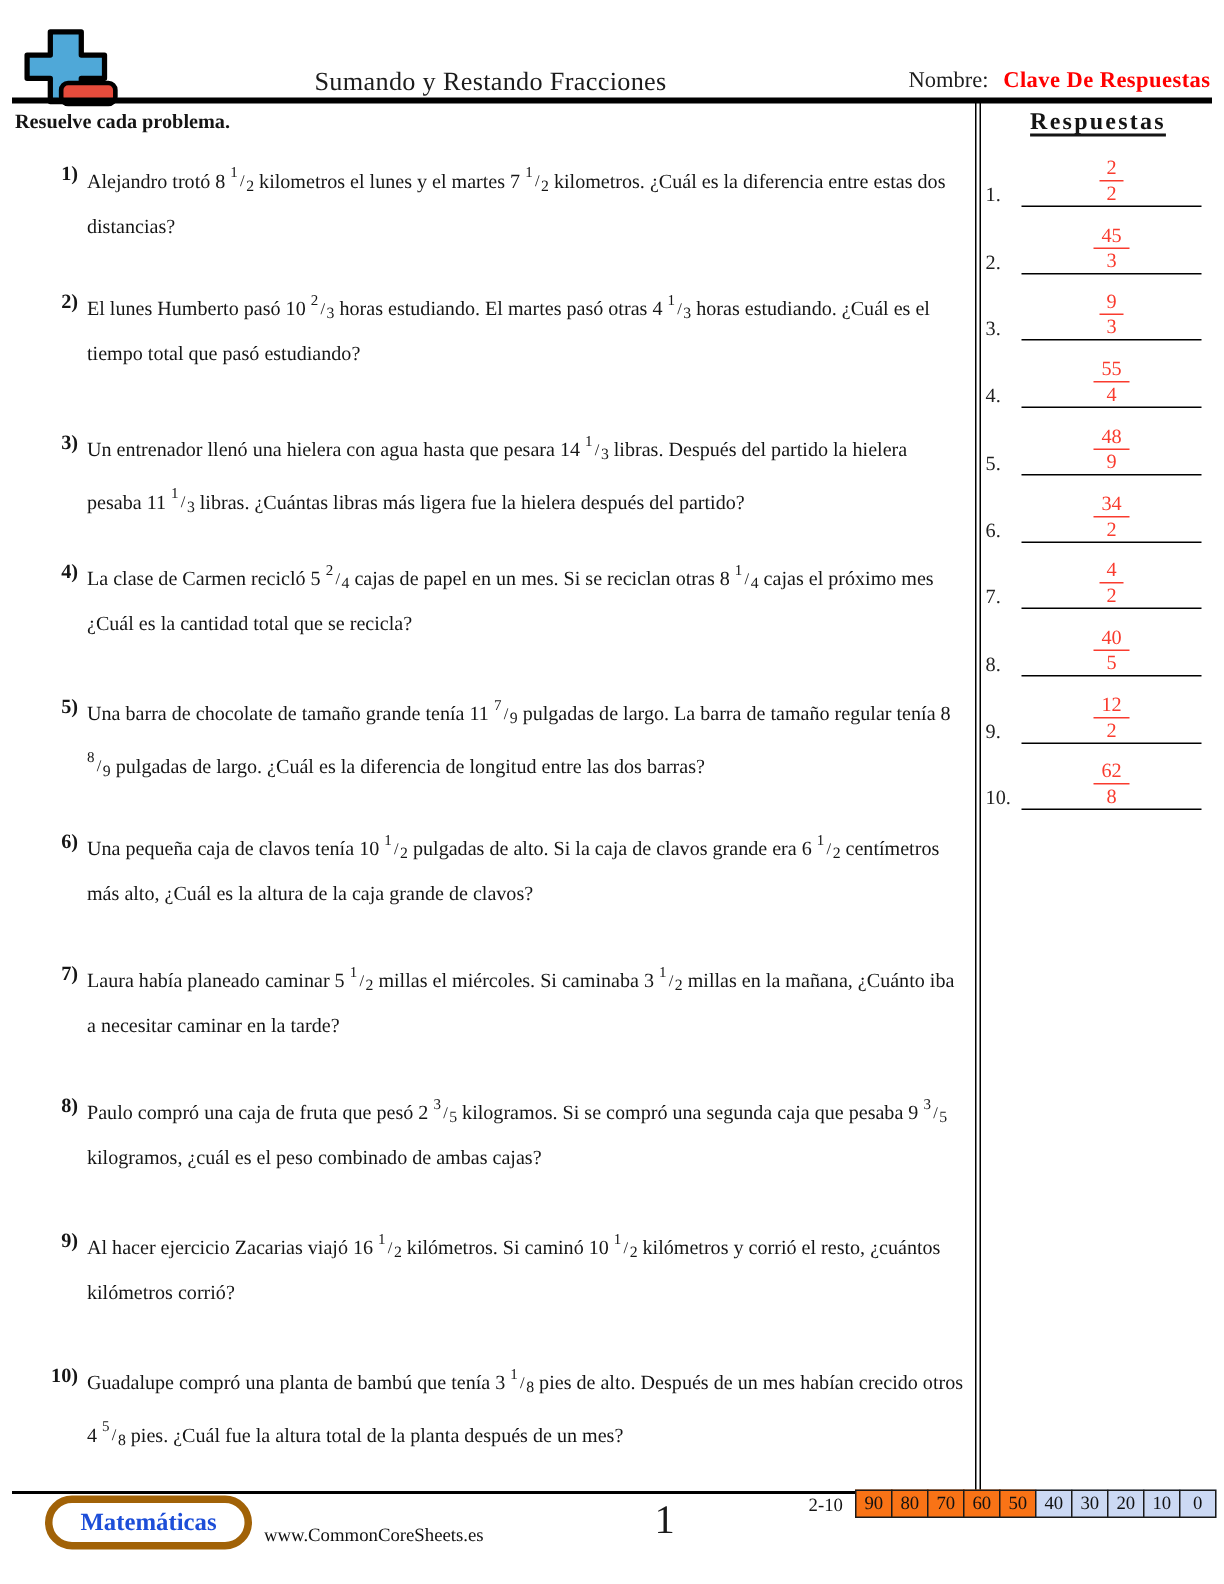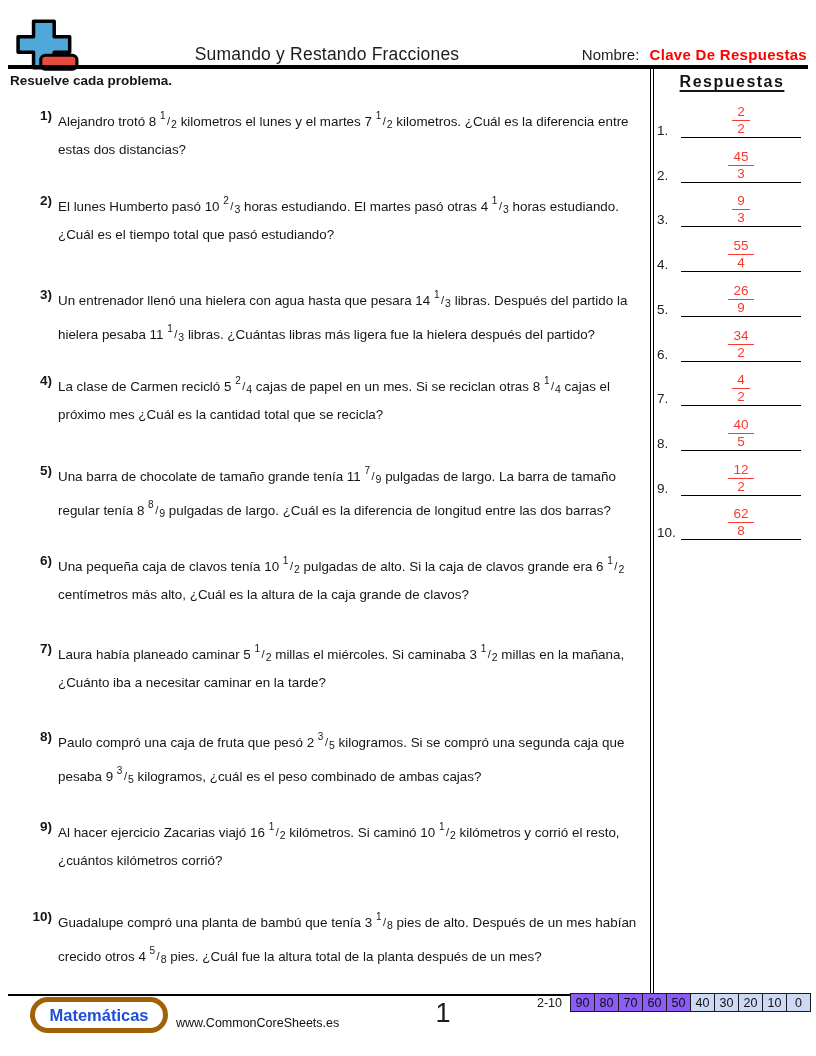--- a/index.html
+++ b/index.html
@@ -1,18 +1,18 @@
 <!DOCTYPE html>
 <html style="--accent-red: #ff0000; --fraction-red: #f93b2e; --score-shade: #ccd9f4;"><head>
 <meta charset="utf-8">
 <style>
   html,body { margin:0; padding:0; background:#fff; }
   .page {
     position:relative; width:816px; height:1056px; background:#fff;
-    font-family:Liberation Sans, sans-serif; color:#151515; overflow:hidden;border-radius:13px;
+    font-family:Liberation Serif, serif; color:#151515; overflow:hidden;border-radius:13px;
   }
   
   .logo { position:absolute; left:16px; top:18px; width:64px; height:54px; }
   .title {
     position:absolute; left:0; top:44px; width:654px; text-align:center;
     font-size:17.5px; color:#1c1c1c; letter-spacing:0.2px;
   }
   .name-row { position:absolute; top:46px; right:9px; font-size:15px; white-space:nowrap; }
   .name-label { color:#1c1c1c; }
   .name-value { color:var(--accent-red,#f00); font-weight:700; margin-left:6px; letter-spacing:0.3px; }
@@ -59,21 +59,21 @@
     font-weight:700; font-size:16.5px; color:#1d4ed8;
   }
   .website { position:absolute; left:176px; top:1016px; font-size:12.5px; color:#111; }
   .page-num { position:absolute; left:425px; top:998px; width:36px; text-align:center; font-size:27px; color:#1a1a1a; }
   .score-strip { position:absolute; top:993px; right:5px; display:flex; align-items:flex-start; }
   .score-label { font-size:12.5px; margin-right:8px; margin-top:3px; }
   .score-cells { display:flex; }
   .score-cell {
     width:23px; height:17px; border:1px solid #1a1a1a; margin-left:-1px;
     display:flex; align-items:center; justify-content:center;
-    font-size:12.5px; background:#8b5cf6; color:#111;
+    font-size:12.5px; background:#f97316; color:#111;
   }
   .score-cell:first-child { margin-left:0; }
   .score-cell.shaded { background:var(--score-shade,#ccd9f4); }
 </style>
 </head>
 <body>
 
 <div class="page">
 
   <svg class="logo" viewBox="0 0 62 52">
@@ -171,21 +171,21 @@
         <span class="ans-n">55</span>
         <span class="ans-d">4</span>
       </span>
     </span>
     <span class="ans-line"></span>
   </div>
       <div class="answer-row" style="top: 272.8px;">
     <span class="anum">5.</span>
     <span class="ans-frac">
       <span class="fr-stack">
-        <span class="ans-n">26</span>
+        <span class="ans-n">48</span>
         <span class="ans-d">9</span>
       </span>
     </span>
     <span class="ans-line"></span>
   </div>
       <div class="answer-row" style="top: 317.5px;">
     <span class="anum">6.</span>
     <span class="ans-frac">
       <span class="fr-stack">
         <span class="ans-n">34</span>

